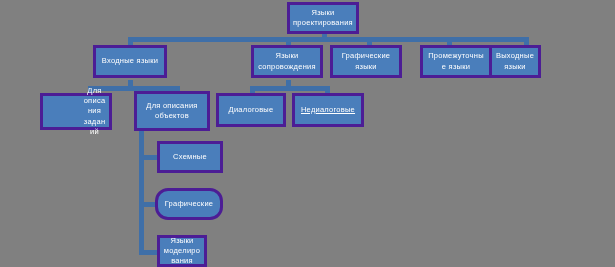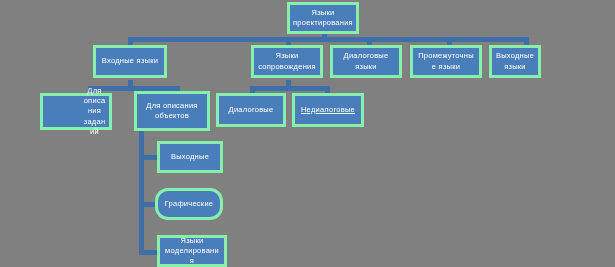--- a/index.html
+++ b/index.html
@@ -26,21 +26,21 @@
     z-index: 1;
   }
   .conn-h { height: 5px; }
   .conn-v { width: 5px; }
 
   
   .node {
     position: absolute;
     box-sizing: border-box;
     background: #4a7ebb;
-    border: 3px solid #86efac;
+    border: 3px solid #4c1d95;
     z-index: 3;
     display: flex;
     align-items: center;
     justify-content: center;
     text-align: center;
     color: #ffffff;
     font-size: 7.5px;
     line-height: 1.35;
     letter-spacing: 0.25px;
     padding: 2px 3px;
@@ -87,24 +87,24 @@
 
   <div class="node" style="left:251px; top:45px; width:72px; height:33px;">
     <span class="node-label">Языки сопровождения</span>
   </div>
 
   <div class="node" style="left:93px; top:45px; width:74px; height:33px;">
     <span class="node-label">Входные языки</span>
   </div>
 
   <div class="node" style="left:330px; top:45px; width:72px; height:33px;">
-    <span class="node-label">Диалоговые языки</span>
+    <span class="node-label">Графические языки</span>
   </div>
 
-  <div class="node" style="left:410px; top:45px; width:72px; height:33px;">
+  <div class="node" style="left:420px; top:45px; width:72px; height:33px;">
     <span class="node-label">Промежуточные языки</span>
   </div>
 
   <div class="node" style="left:489px; top:45px; width:52px; height:33px;">
     <span class="node-label">Выходные языки</span>
   </div>
 
   <div class="node" style="left:40px; top:93px; width:72px; height:37px;padding-left:40px;">
     <span class="node-label">Для описания заданий</span>
   </div>
@@ -115,24 +115,24 @@
 
   <div class="node" style="left:216px; top:93px; width:70px; height:34px;">
     <span class="node-label">Диалоговые</span>
   </div>
 
   <div class="node" style="left:292px; top:93px; width:72px; height:34px;text-decoration:underline;">
     <span class="node-label">Недиалоговые</span>
   </div>
 
   <div class="node" style="left:157px; top:141px; width:66px; height:32px;">
-    <span class="node-label">Выходные</span>
+    <span class="node-label">Схемные</span>
   </div>
 
   <div class="node" style="left:155px; top:188px; width:68px; height:32px;border-radius:13px;">
     <span class="node-label">Графические</span>
   </div>
 
-  <div class="node" style="left:157px; top:235px; width:70px; height:32px;">
+  <div class="node" style="left:157px; top:235px; width:50px; height:32px;">
     <span class="node-label">Языки моделирования</span>
   </div>
 
 </div>
 
 </body></html>

